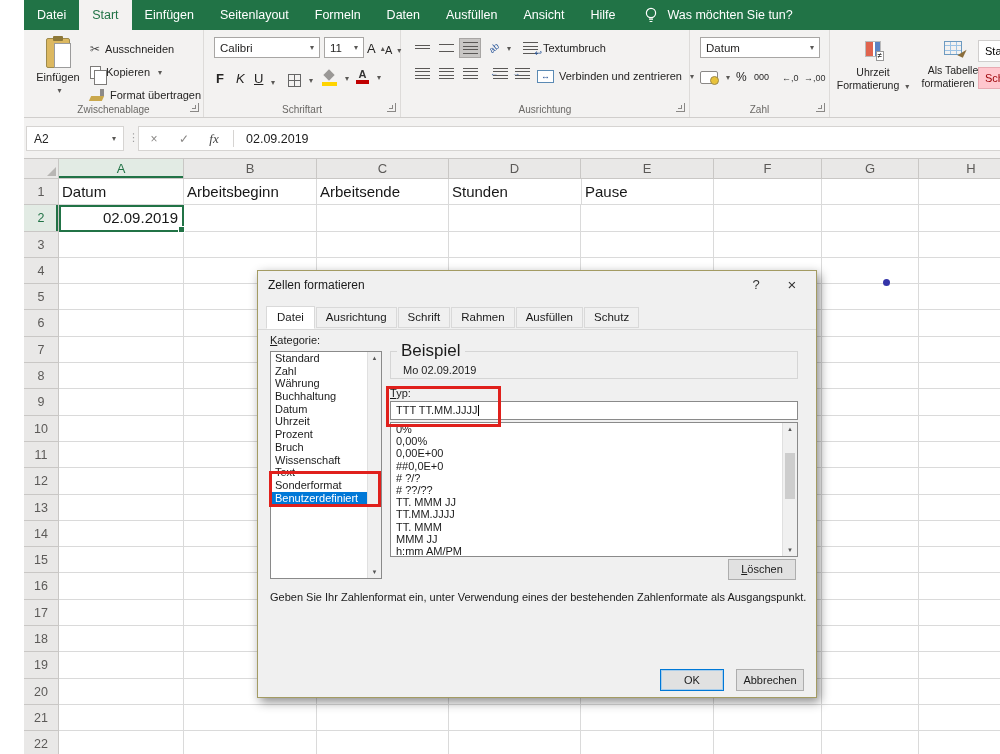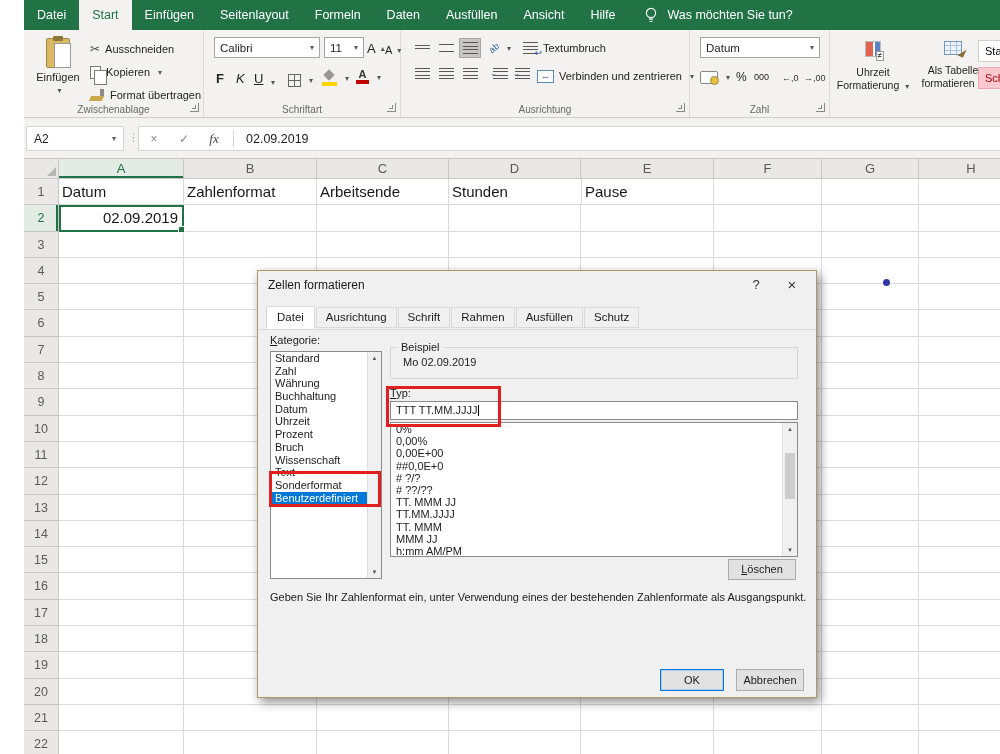--- a/index.html
+++ b/index.html
@@ -99,21 +99,21 @@
   .ul1::first-letter { text-decoration:underline; }
   .listbox { position:absolute; background:#fff; border:1px solid #8a8a8a; overflow:hidden; }
   #catlist { left:12px; top:80px; width:112px; height:228px; }
   .citem { height:12.7px; line-height:12.7px; padding-left:4px; font-size:11px; white-space:nowrap; overflow:hidden; margin-right:14px; }
   .citem.sel { background:#0078d7; color:#fff; }
   .vsb { position:absolute; top:0; right:0; bottom:0; background:#f0f0f0; border-left:1px solid #e0e0e0; font-size:6px; color:#555; text-align:center; }
   .vsb .up { position:absolute; top:3px; left:0; right:0; }
   .vsb .dn { position:absolute; bottom:3px; left:0; right:0; }
   .vsb .thumb { position:absolute; left:2px; right:2px; background:#cdcdcd; }
   .example { position:absolute; left:132px; top:70px; width:408px; height:38px; border:1px solid #d5d5d5; background:#f0f0f0; }
-  .example legend { font-size:11px; padding:0 4px; margin-left:6px; }
+  .example legend { font-size:17px; padding:0 4px; margin-left:6px; }
   .example-val { padding:3px 0 0 12px; font-size:11px; }
   .typ-input { position:absolute; left:132px; top:130px; width:408px; height:19px; background:#fff; border:1px solid #8a8a8a; font-size:11px; line-height:17px; padding-left:5px; }
   .caret { display:inline-block; width:1px; height:11px; background:#000; margin-left:1px; vertical-align:-2px; }
   #fmtlist { left:132px; top:151px; width:408px; height:135px; }
   .fitem { height:12.2px; line-height:12.2px; padding-left:5px; font-size:11px; margin-right:15px; white-space:nowrap; }
   .btn { position:absolute; background:#e1e1e1; border:1px solid #adadad; font-size:11px; text-align:center; color:#1b1b1b; }
   #btn-delete { left:470px; top:288px; width:68px; height:21px; line-height:19px; }
   #btn-delete::first-letter { text-decoration:underline; }
   .instruction { position:absolute; left:12px; top:320px; width:540px; font-size:11px; color:#1b1b1b; }
   #btn-ok { left:402px; top:398px; width:64px; height:22px; line-height:20px; border:1px solid #0078d7; box-shadow:inset 0 0 0 1px #a9cdea; }
@@ -333,21 +333,21 @@
         <div class="colhead" style="width: 132px;">C</div>
         <div class="colhead" style="width: 132px;">D</div>
         <div class="colhead" style="width: 133px;">E</div>
         <div class="colhead" style="width: 108px;">F</div>
         <div class="colhead" style="width: 97px;">G</div>
         <div class="colhead" style="width: 105px;">H</div>
       </div>
       <div class="grow">
         <div class="rowhead">1</div>
         <div class="cell" style="width: 125px;">Datum</div>
-        <div class="cell" style="width: 133px;">Zahlenformat</div>
+        <div class="cell" style="width: 133px;">Arbeitsbeginn</div>
         <div class="cell" style="width: 132px;">Arbeitsende</div>
         <div class="cell" style="width: 133px;">Stunden</div>
         <div class="cell" style="width: 132px;">Pause</div>
         <div class="cell" style="width: 108px;"></div>
         <div class="cell" style="width: 97px;"></div>
         <div class="cell" style="width: 105px;"></div>
       </div>
       <div class="grow">
         <div class="rowhead selhd">2</div>
         <div class="cell selcell" style="width: 125px;">02.09.2019</div>

